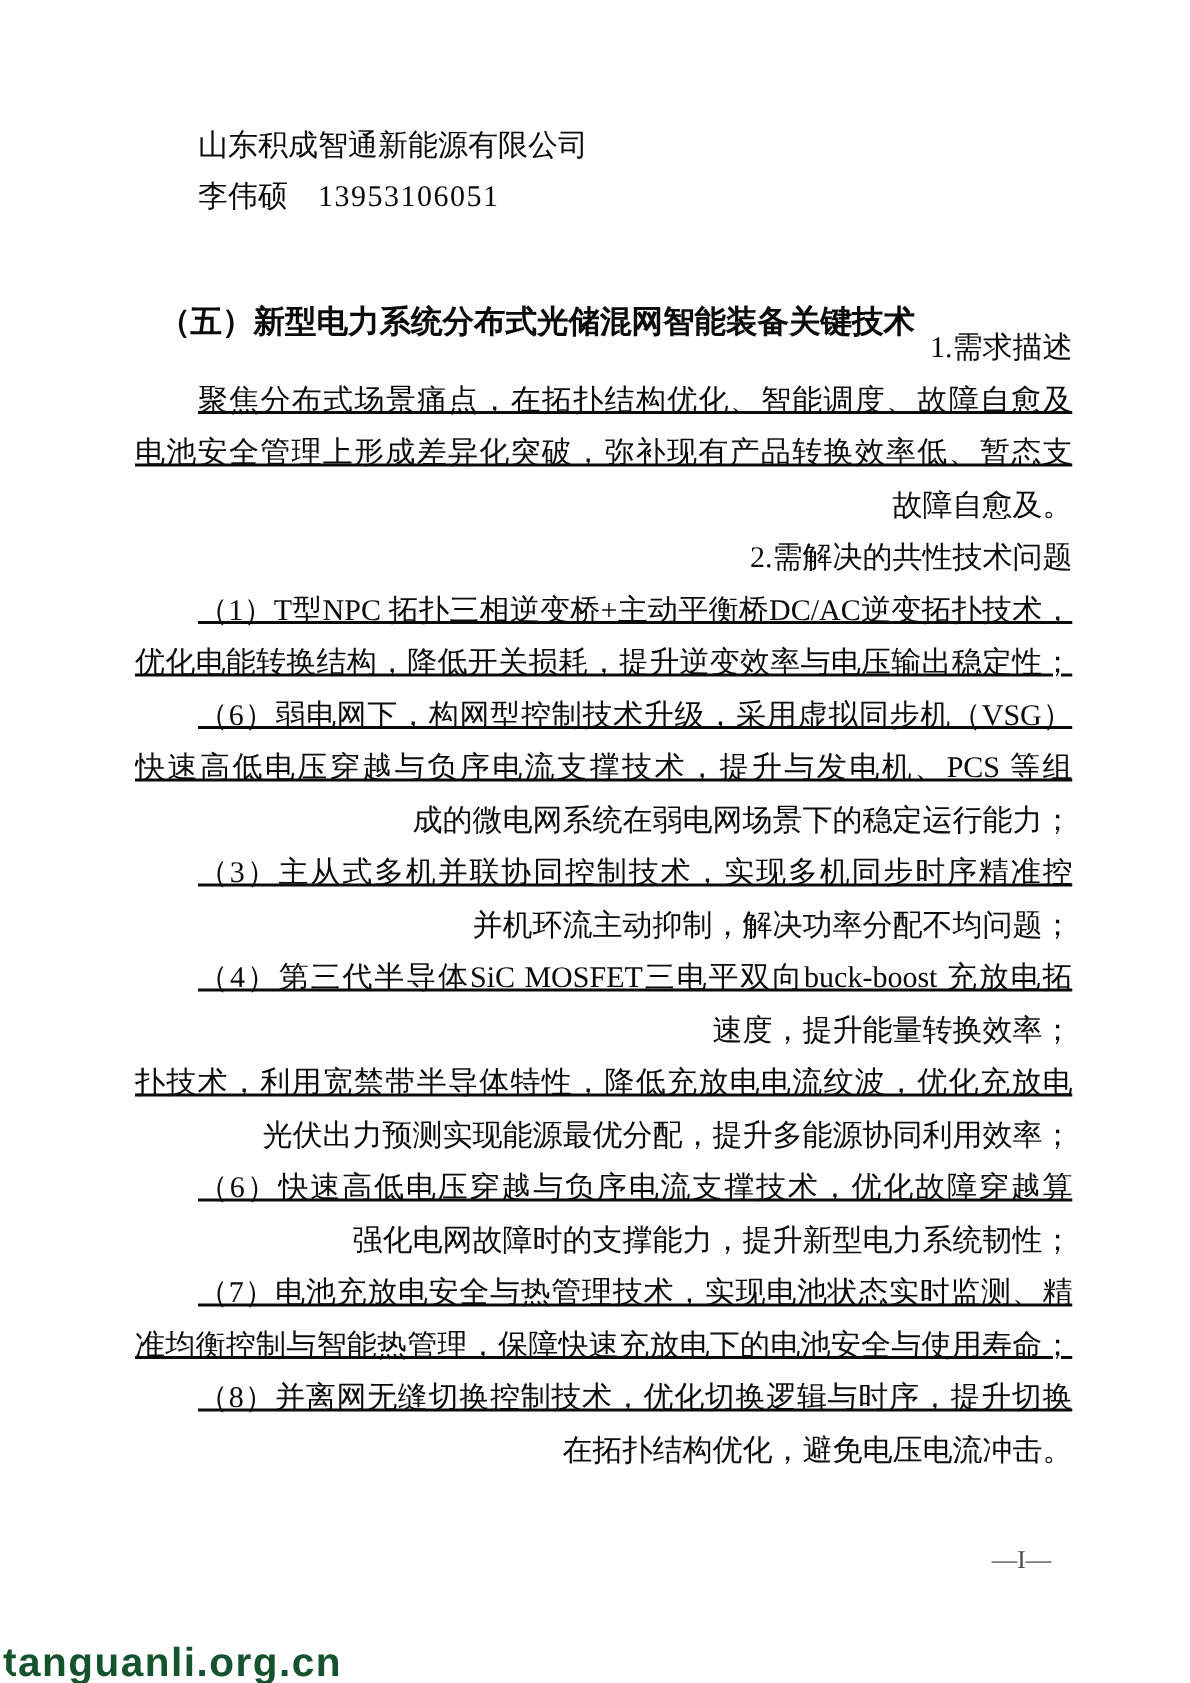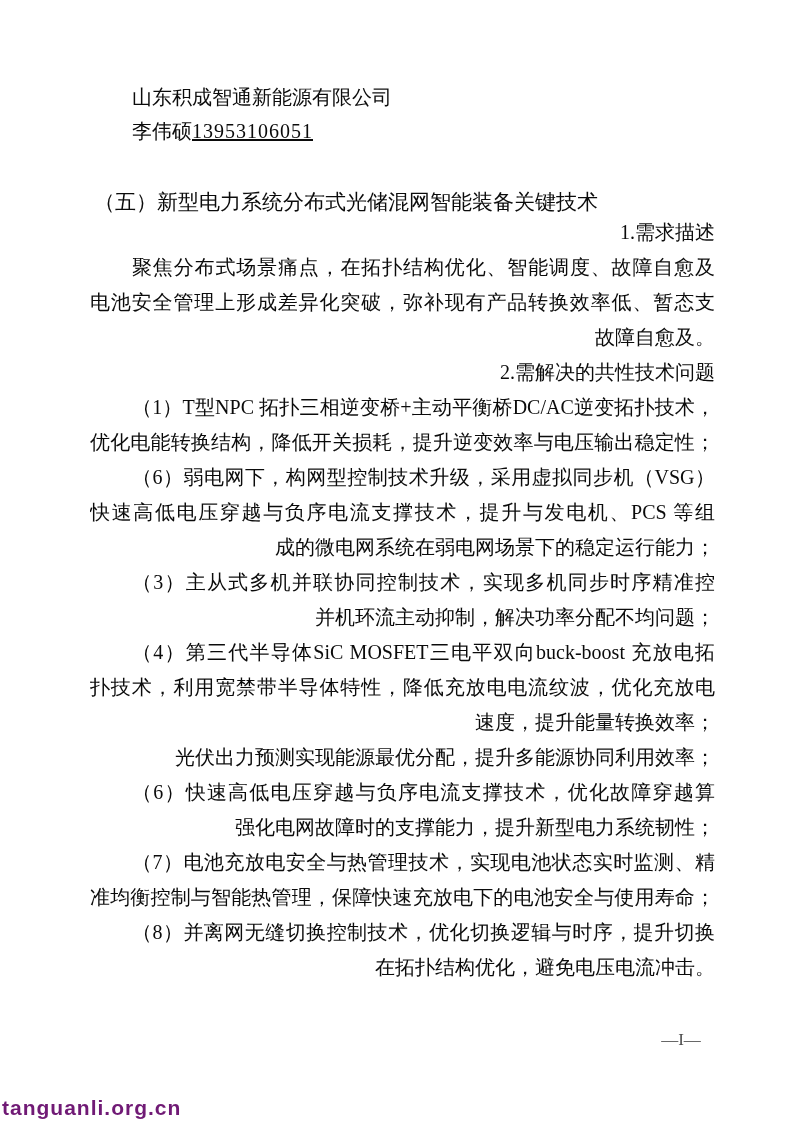--- a/index.html
+++ b/index.html
@@ -9,45 +9,45 @@
     background:#ffffff;
     overflow:hidden;
     font-family:"Liberation Serif","DejaVu Serif",serif;
     color:#0b0b0b;
     border-radius:21px;
   }
   .contact-block{
     position:absolute;left:132px;top:80px;
     font-size:20px;line-height:34px;white-space:nowrap;
   }
-  .contact-phone{letter-spacing:1px;text-decoration:underline;}
+  .contact-phone{margin-left:20px;letter-spacing:1px;}
   .heading{
-    position:absolute;left:90px;top:181px;margin:4px;
-    font-size:21px;font-weight:normal;line-height:34px;white-space:nowrap;
+    position:absolute;left:90px;top:181px;margin:16px;
+    font-size:21px;font-weight:bold;line-height:34px;white-space:nowrap;
   }
   .bodytext{
     position:absolute;left:90px;top:215px;width:625px;
     font-size:20px;
   }
   .ln{
     line-height:35px;height:35px;overflow:hidden;
     text-align:right;
   }
   .ind{text-indent:42px;}
-  .fill{text-align:justify;text-align-last:justify;}
+  .fill{text-align:justify;text-align-last:justify;text-decoration:underline;}
   .page-number{
     position:absolute;left:646px;top:1029px;width:70px;
     font-size:17px;line-height:22px;color:#4d4d4d;text-align:center;
     letter-spacing:0px;
   }
   .watermark{
     position:absolute;left:2px;top:1095px;
     font-family:"Liberation Sans","DejaVu Sans",sans-serif;
-    font-weight:bold;font-size:21px;line-height:26px;
-    color:#701a75;letter-spacing:1px;white-space:nowrap;
+    font-weight:bold;font-size:27px;line-height:26px;
+    color:#14532d;letter-spacing:1px;white-space:nowrap;
   }
 </style>
 </head>
 <body>
 
 <div class="page">
 
   <div class="contact-block">
     <div class="ln-h">山东积成智通新能源有限公司</div>
     <div class="ln-h"><span>李伟硕</span><span class="contact-phone">13953106051</span></div>
@@ -67,22 +67,22 @@
     <div class="ln fill">优化电能转换结构，降低开关损耗，提升逆变效率与电压输出稳定性；</div>
 
     <div class="ln ind fill">（6）弱电网下，构网型控制技术升级，采用虚拟同步机（VSG）</div>
     <div class="ln fill">快速高低电压穿越与负序电流支撑技术，提升与发电机、PCS 等组</div>
     <div class="ln">成的微电网系统在弱电网场景下的稳定运行能力；</div>
 
     <div class="ln ind fill">（3）主从式多机并联协同控制技术，实现多机同步时序精准控制、</div>
     <div class="ln">并机环流主动抑制，解决功率分配不均问题；</div>
 
     <div class="ln ind fill">（4）第三代半导体SiC MOSFET三电平双向buck-boost 充放电拓</div>
+    <div class="ln">速度，提升能量转换效率；</div>
     <div class="ln fill">扑技术，利用宽禁带半导体特性，降低充放电电流纹波，优化充放电</div>
-    <div class="ln">速度，提升能量转换效率；</div>
 
     <div class="ln">光伏出力预测实现能源最优分配，提升多能源协同利用效率；</div>
 
     <div class="ln ind fill">（6）快速高低电压穿越与负序电流支撑技术，优化故障穿越算法，</div>
     <div class="ln">强化电网故障时的支撑能力，提升新型电力系统韧性；</div>
 
     <div class="ln ind fill">（7）电池充放电安全与热管理技术，实现电池状态实时监测、精</div>
     <div class="ln fill">准均衡控制与智能热管理，保障快速充放电下的电池安全与使用寿命；</div>
 
     <div class="ln ind fill">（8）并离网无缝切换控制技术，优化切换逻辑与时序，提升切换</div>

